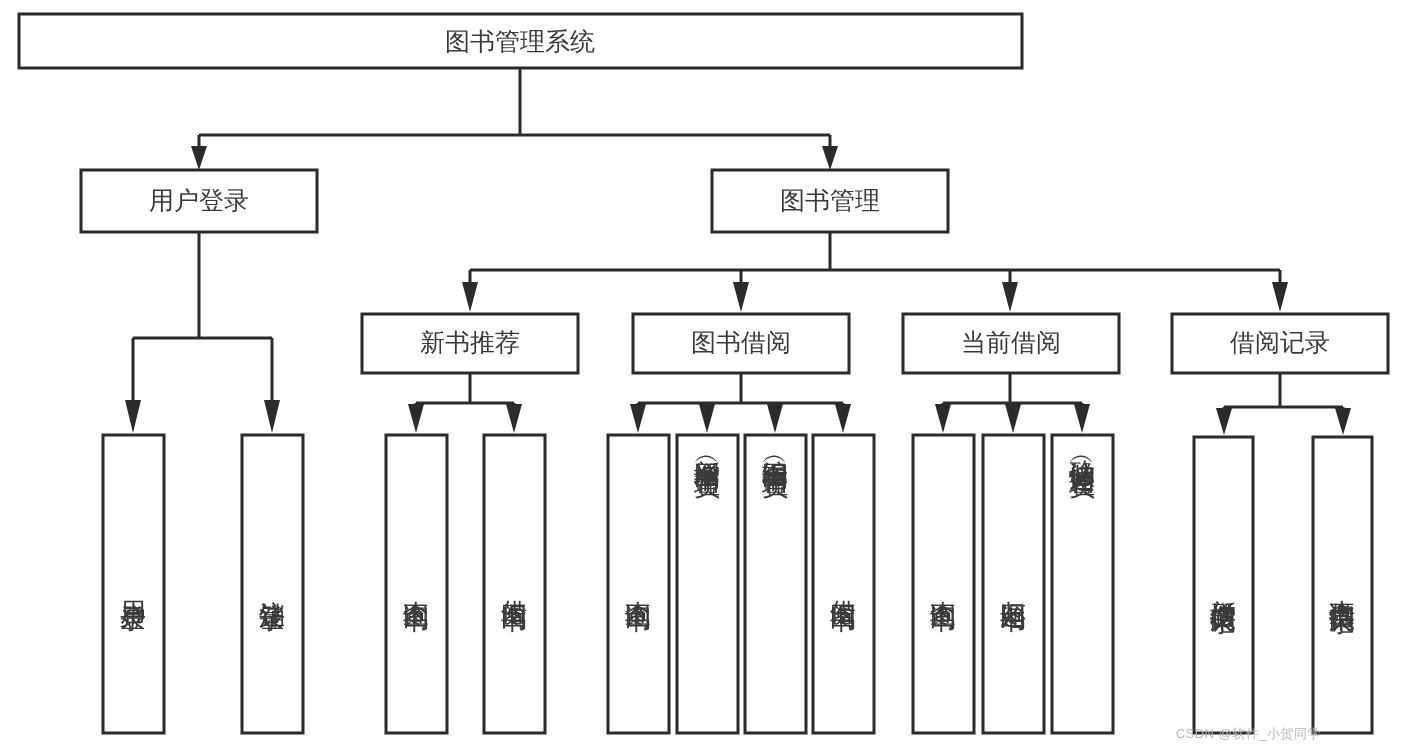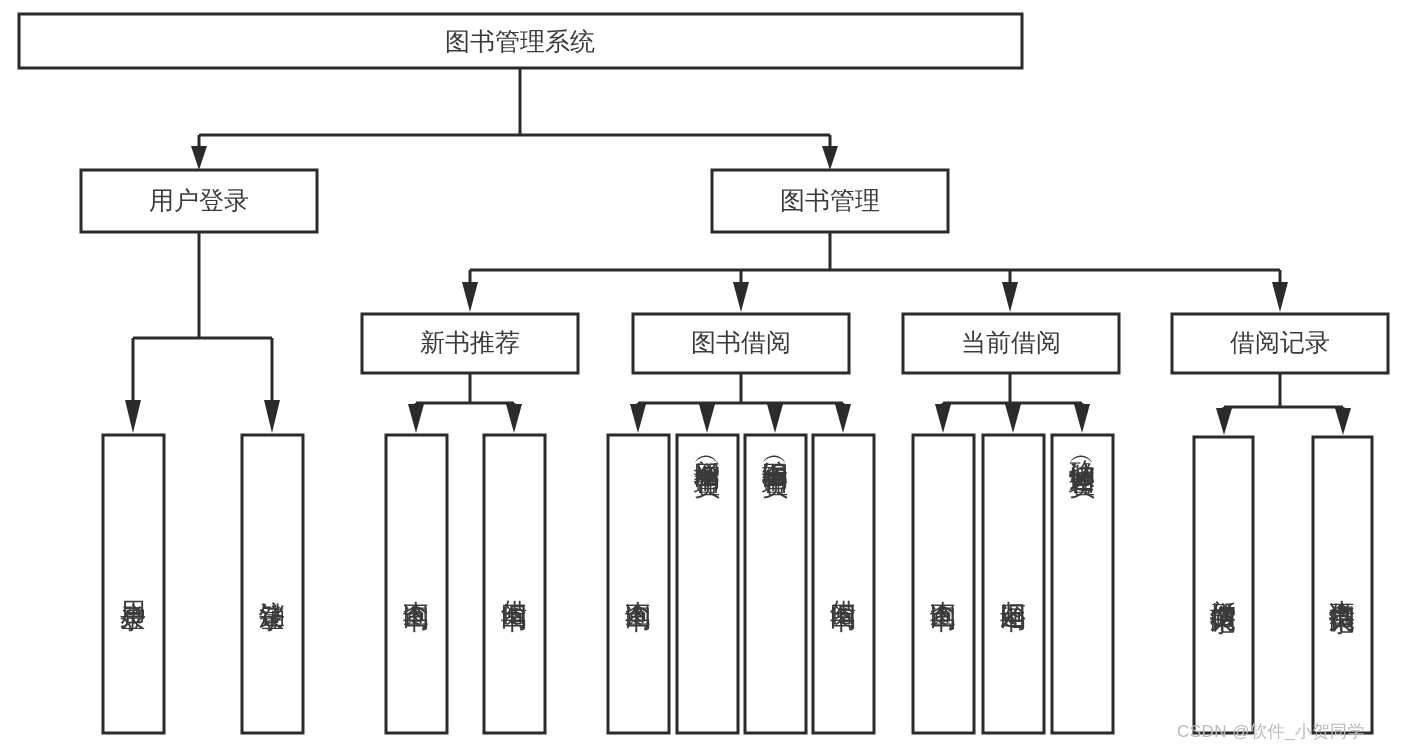--- a/index.html
+++ b/index.html
@@ -11,21 +11,20 @@
     width: 1405px;
     height: 747px;
     font-family: "Liberation Sans", "DejaVu Sans", sans-serif;
     overflow: hidden;
   }
   #diagram-root {
     position: relative;
     width: 1329px;
     height: 747px;
     background: #ffffff;
-    padding-left: 44px;
   }
   svg#flow {
     position: absolute;
     left: 0;
     top: 0;
     width: 1405px;
     height: 747px;
     display: block;
   }
   .node-rect {
@@ -66,21 +65,21 @@
     letter-spacing: 2px;
     color: #3a3a3a;
     white-space: nowrap;
     text-align: center;
   }
   .watermark {
     position: absolute;
     right: 8px;
     bottom: 4px;
     font-family: "Liberation Sans", "DejaVu Sans", sans-serif;
-    font-size: 17px;
+    font-size: 13px;
     color: #b9b9b9;
     letter-spacing: 0.5px;
     white-space: nowrap;
   }
 </style>
 </head>
 <body>
 
 <div id="diagram-root">
 

